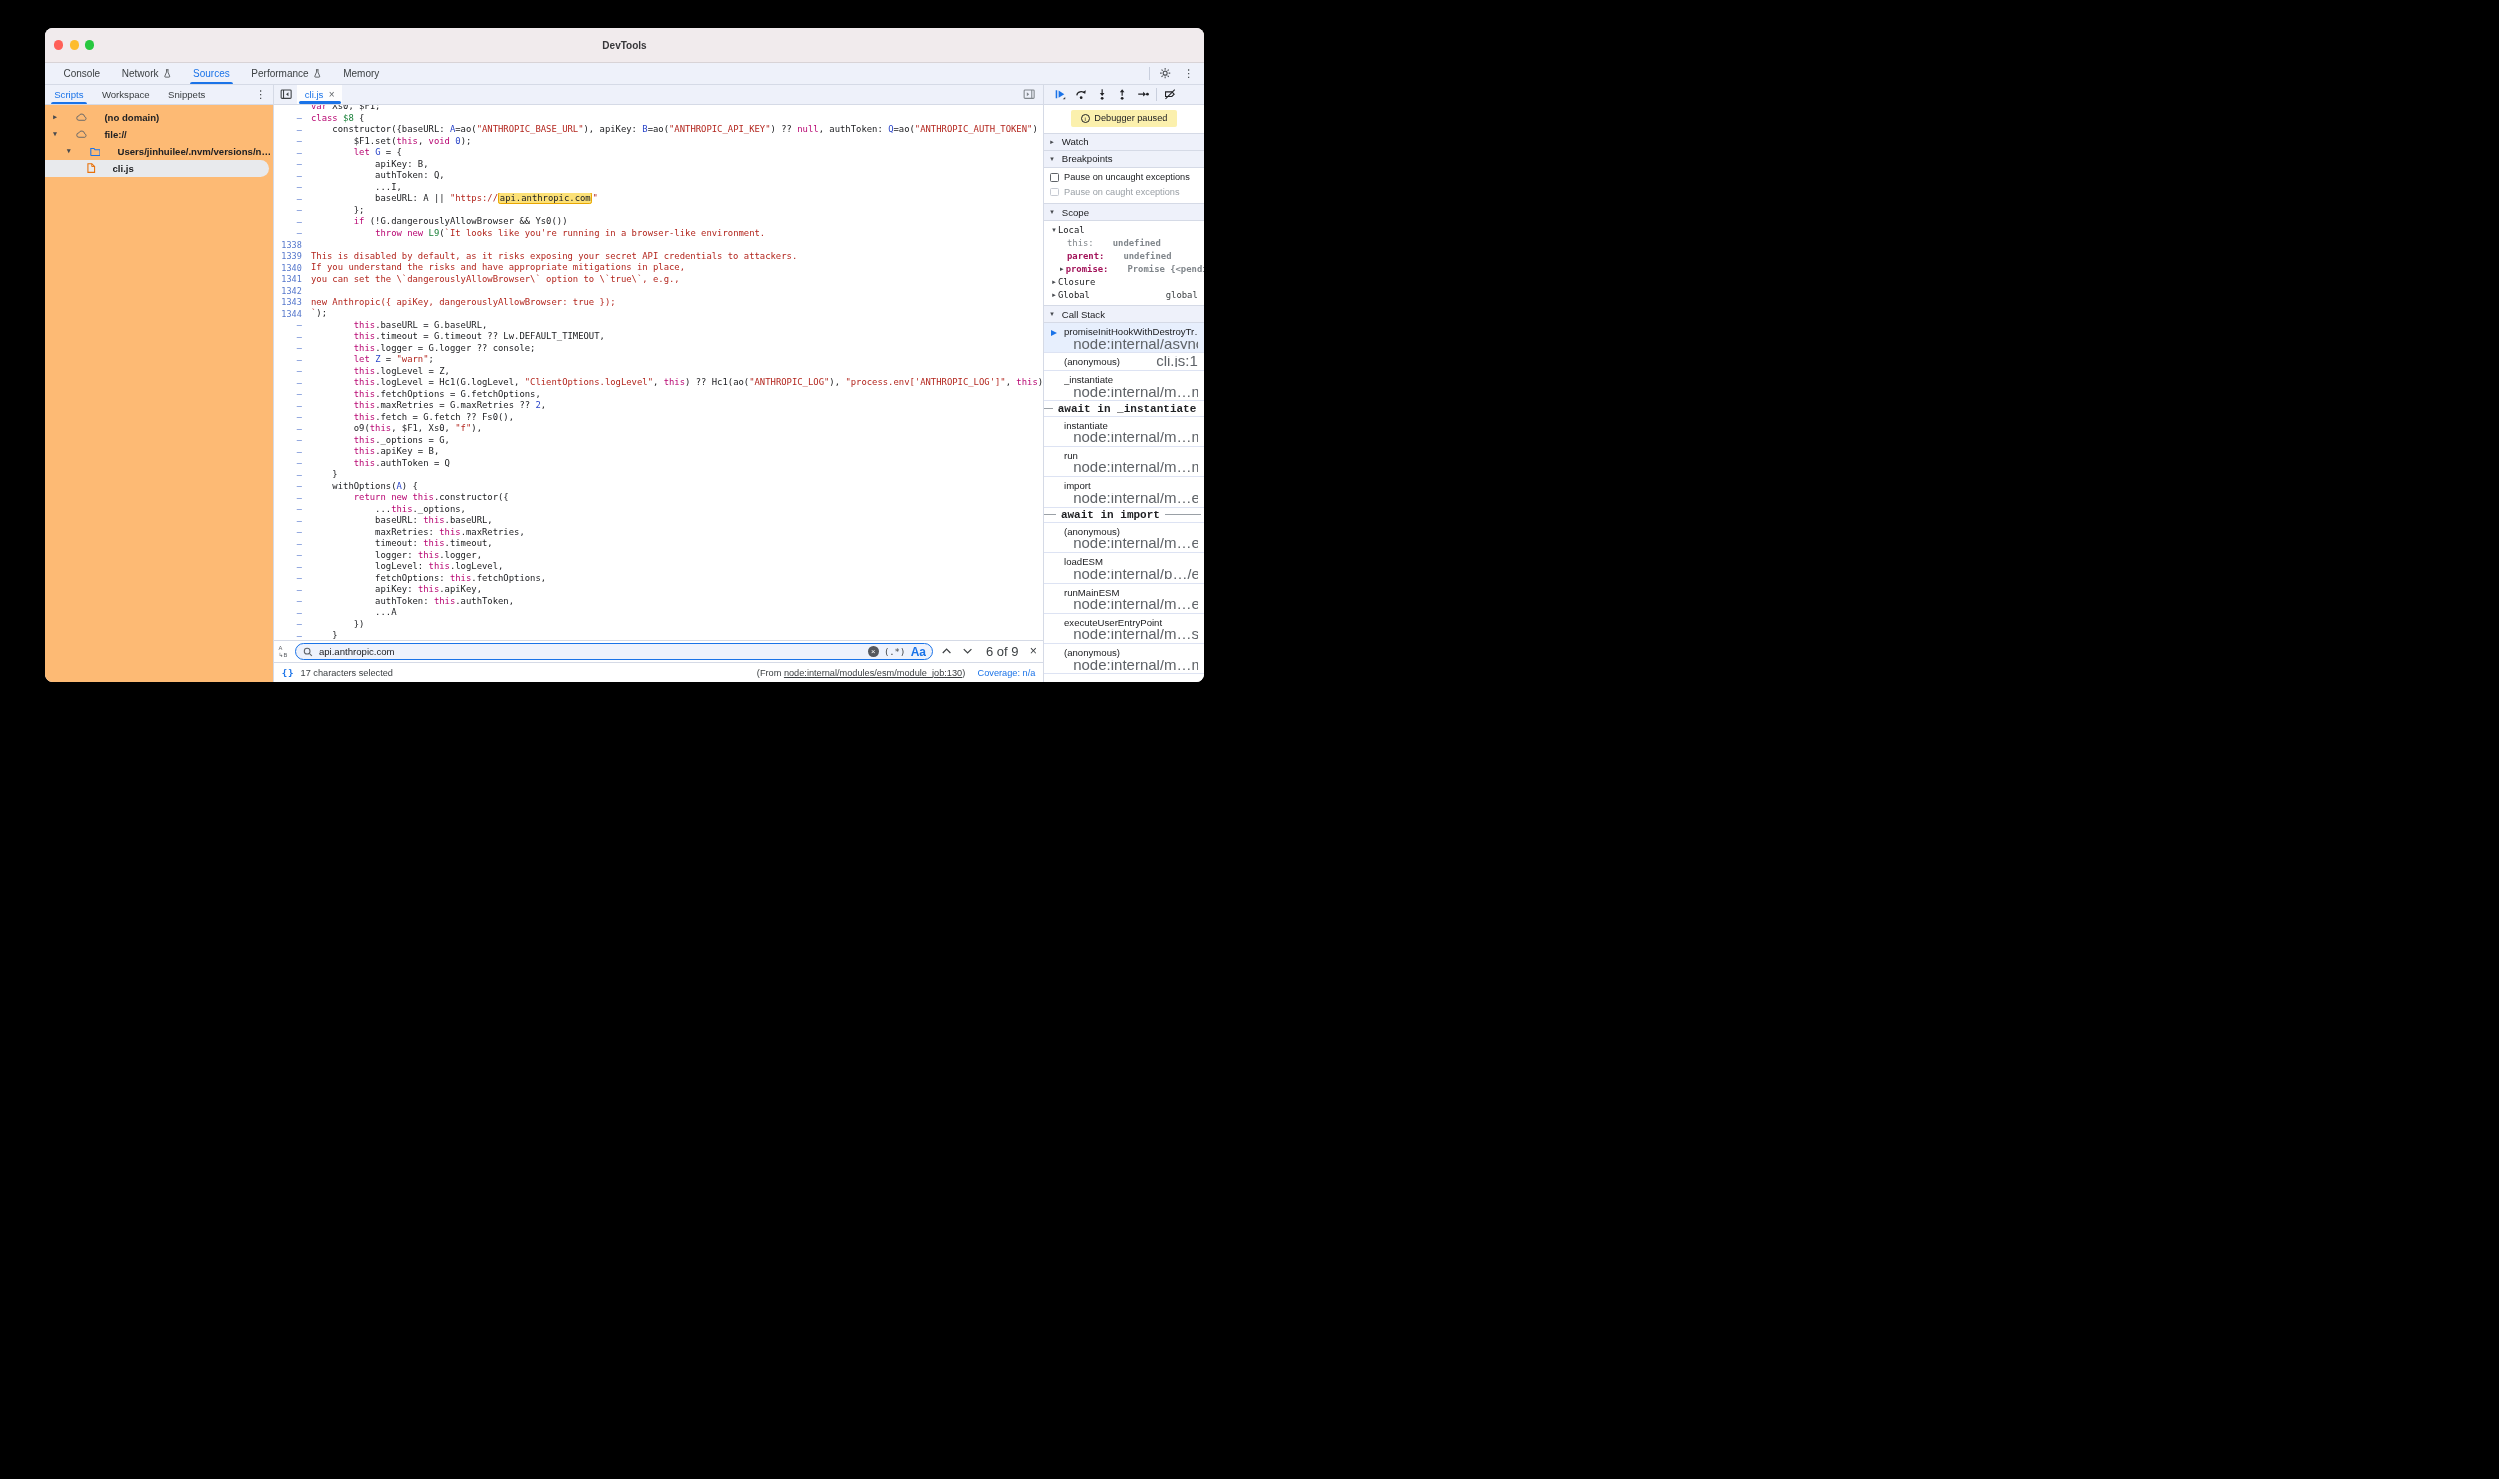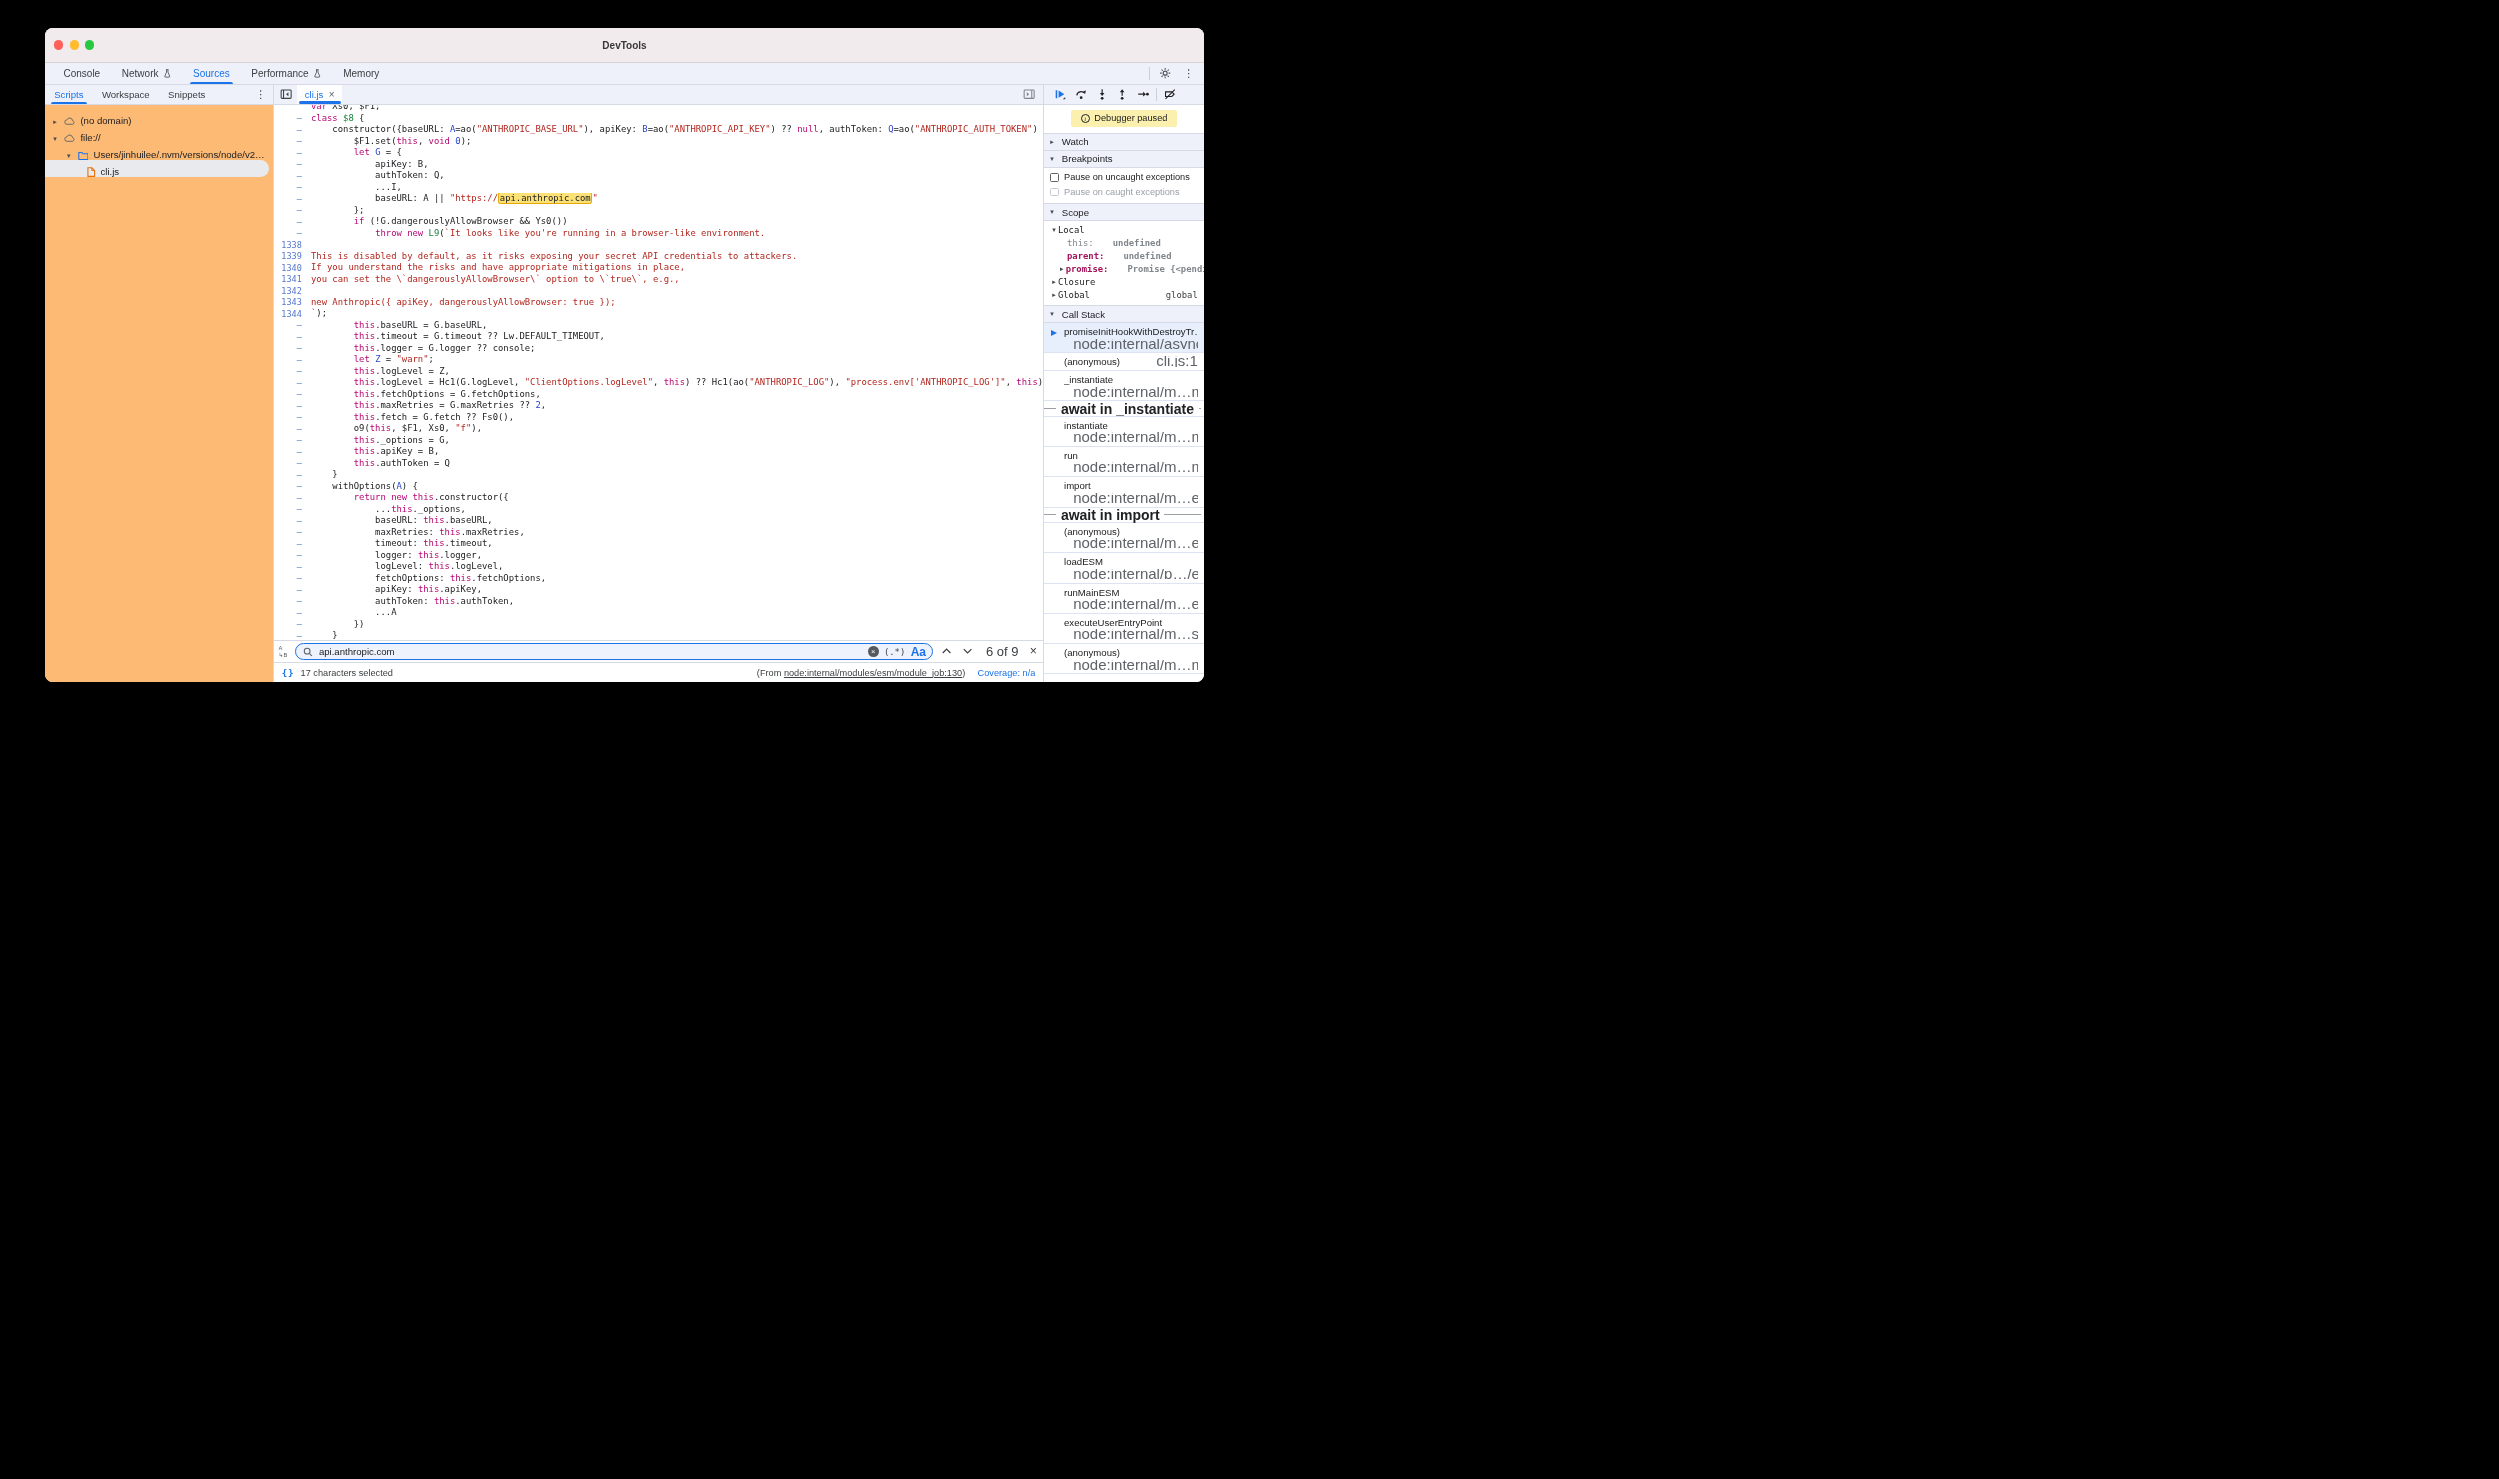--- a/index.html
+++ b/index.html
@@ -38,21 +38,21 @@
   .debugpane { width:160px; display:flex; flex-direction:column; background:#fff; overflow:hidden; }
 
   
   .side-tabs { height:20px; background:#eef1fa; border-bottom:0.8px solid #d5dae6; display:flex; align-items:stretch; }
   .stab { position:relative; display:flex; align-items:center; padding:0 9.2px; font-size:9.6px; color:#3c4043; }
   .stab.active { color:#1a73e8; }
   .stab.active::after { content:""; position:absolute; left:6.2px; right:6.2px; bottom:0; height:2.3px;
     border-radius:2.3px 2.3px 0 0; background:#1a73e8; }
   .side-tabs .iconbtn { margin-left:auto; margin-right:4.6px; align-self:center; }
   .tree { padding-top:3.8px; font-size:9.6px; }
-  .tree-row { height:17px; display:flex; align-items:flex-end; gap:5px; color:#202124; white-space:nowrap; }
+  .tree-row { height:17px; display:flex; align-items:center; gap:17px; color:#202124; white-space:nowrap;font-weight:bold; }
   .tree-row .arrow { width:7.7px; text-align:center; font-size:7px; color:#474a4f; flex:0 0 auto; }
   .tree-row .label { overflow:hidden; text-overflow:ellipsis; }
   .tree-row.selected { background:#e8eaed; border-radius:0 9.2px 9.2px 0; margin-right:3.8px; }
   .ticon { flex:0 0 auto; display:flex; }
 
   
   .ed-tabs { height:20px; background:#eef1fa; border-bottom:0.8px solid #d5dae6; display:flex; align-items:stretch; }
   .ed-left-icon { display:flex; align-items:center; padding:0 4.6px 0 6.2px; }
   .ed-tab { position:relative; display:flex; align-items:center; gap:5.4px; padding:0 7.7px; background:#fdfdfe; }
   .ed-tab .t { font-size:9.6px; color:#1a73e8; }
@@ -128,21 +128,21 @@
   .cs-frame .nm { font-size:9.6px; color:#202124; line-height:12.3px; white-space:nowrap; overflow:hidden; }
   .cs-frame .loc { font-size:15px; color:#5f6368; line-height:10.8px; padding-left:9.2px;
     white-space:nowrap; overflow:hidden; }
   .cs-frame.inline { display:flex; align-items:center; height:17.7px; padding-top:0; padding-bottom:0; }
   .cs-frame.inline .loc { padding-left:0; margin-left:auto; }
   .cs-frame.current { background:#e7effd; }
   .cs-frame.current::before { content:""; position:absolute; left:7px; top:7px;
     border-left:6.2px solid #1a73e8; border-top:3.8px solid transparent; border-bottom:3.8px solid transparent; }
   .cs-sep { height:15.4px; display:flex; align-items:center; gap:4.6px; border-bottom:0.8px solid #dde3f3; }
   .cs-sep .l1 { width:12.3px; height:0.8px; background:#9aa0a6; }
-  .cs-sep .lbl { font-size:14px; font-weight:700; color:#202124; white-space:nowrap; }
+  .cs-sep .lbl { font-size:11px; font-weight:700; color:#202124; white-space:nowrap;font-family:Liberation Mono, monospace; }
   .cs-sep .l2 { flex:1; height:0.8px; background:#9aa0a6; margin-right:3.1px; }
 </style>
 </head>
 <body>
 
 <div class="stage">
 <div class="window">
 
   <div class="titlebar">
     <div class="traffic">

